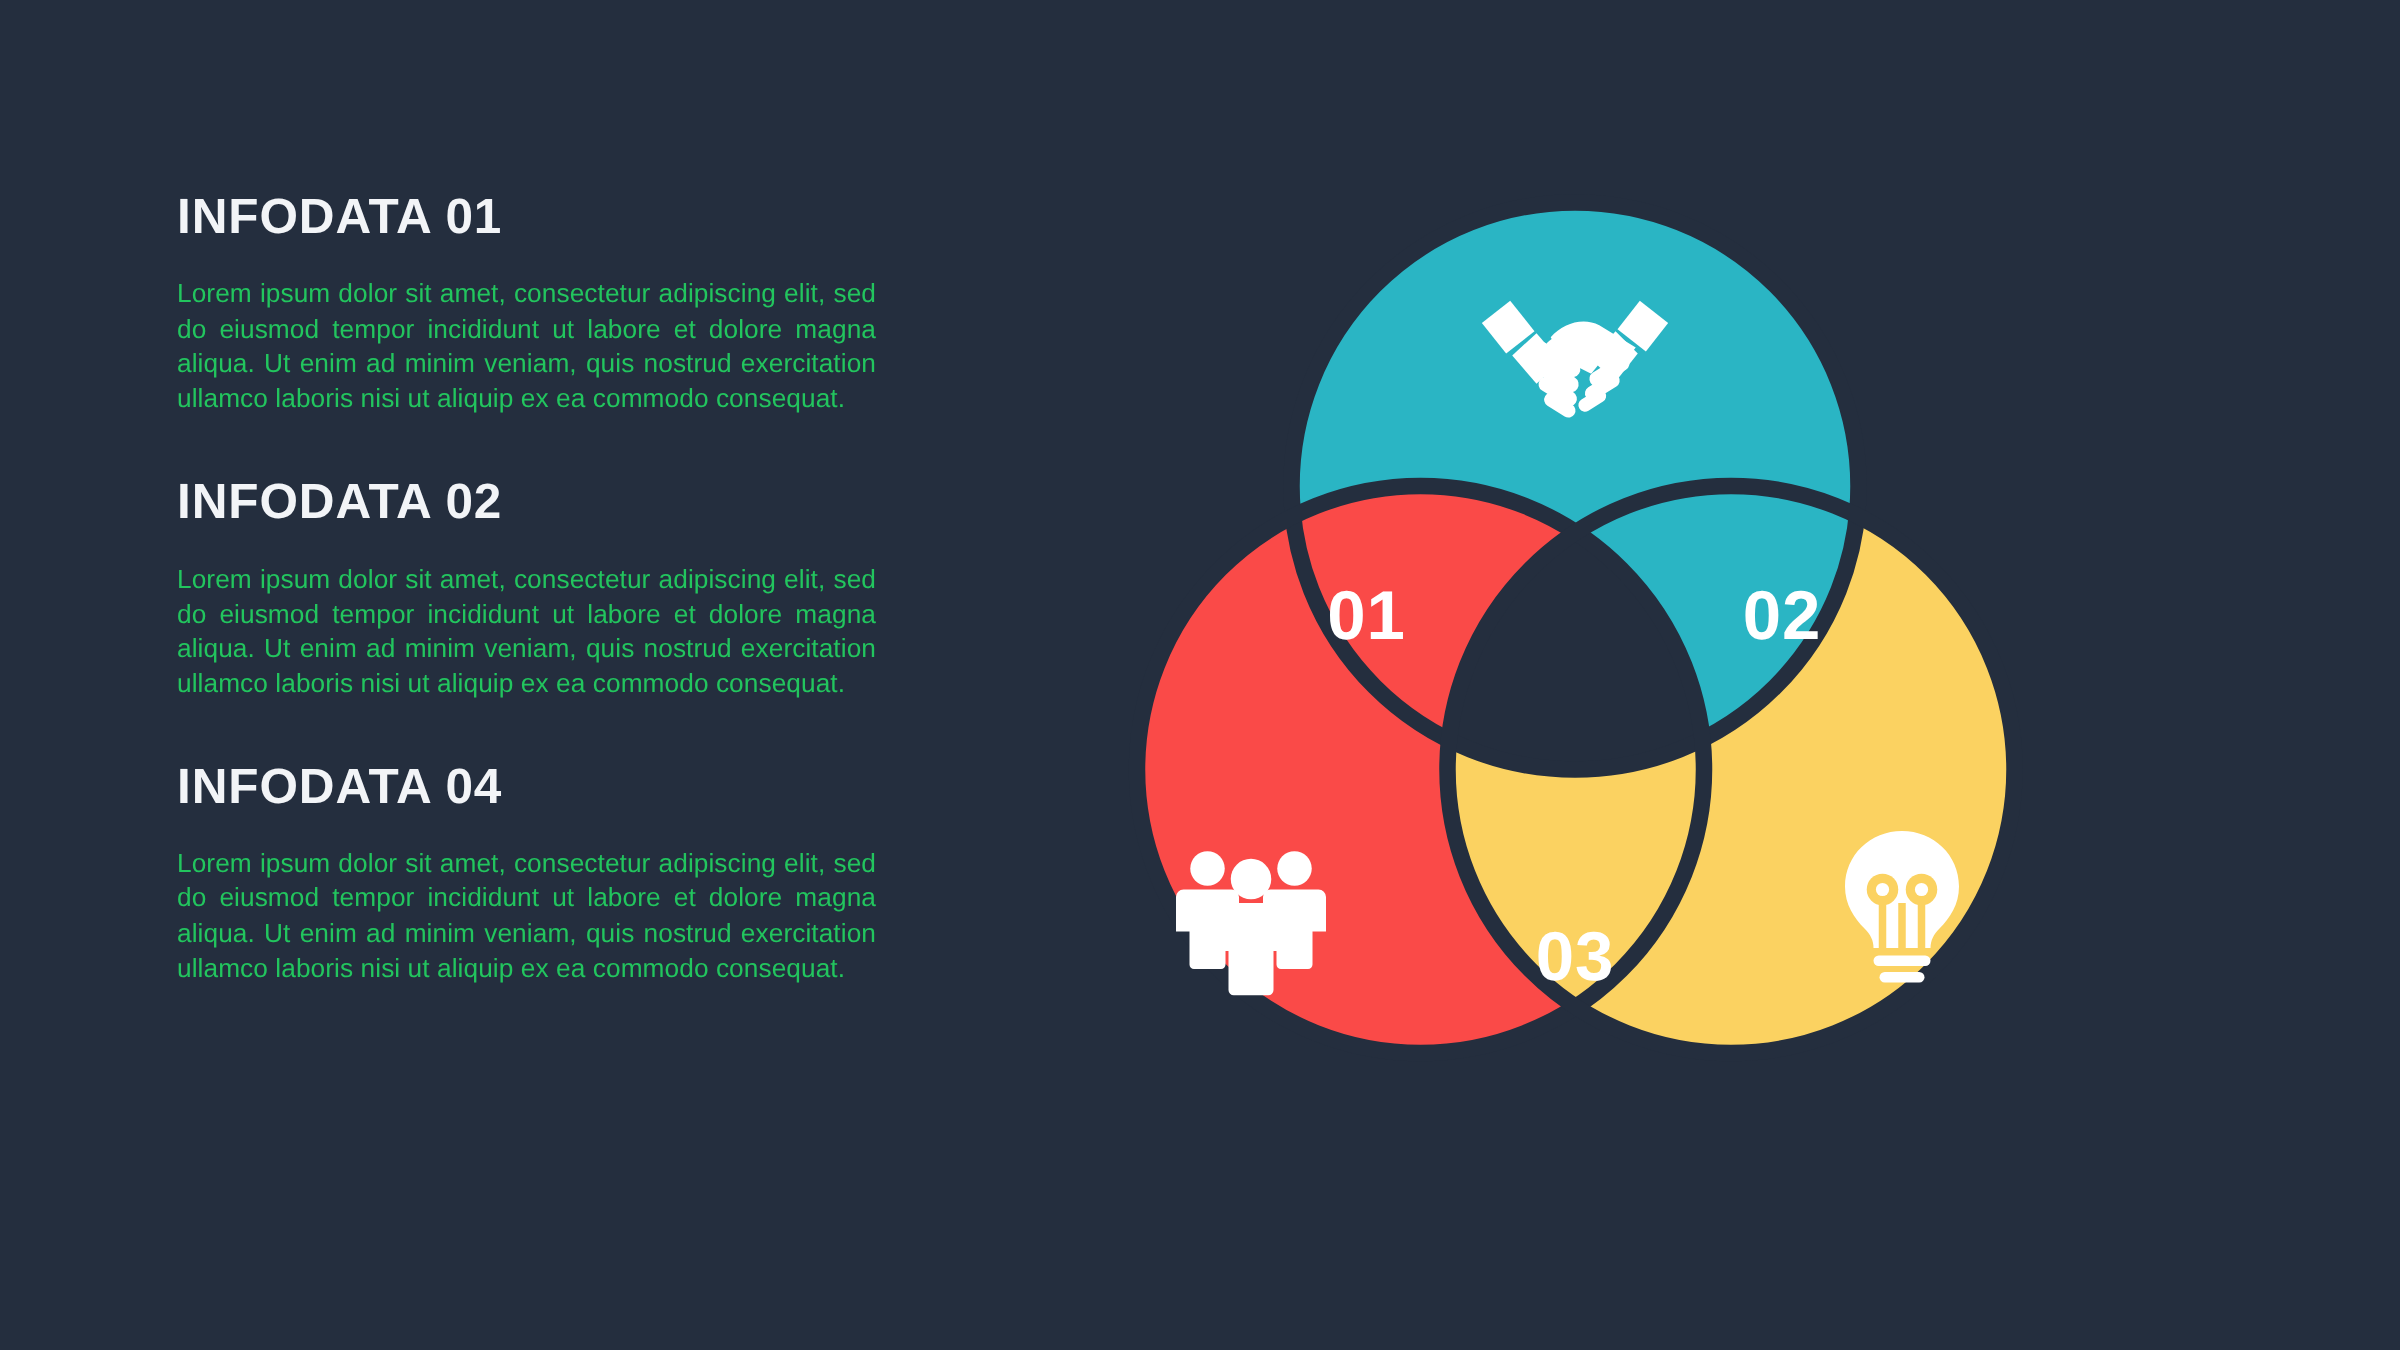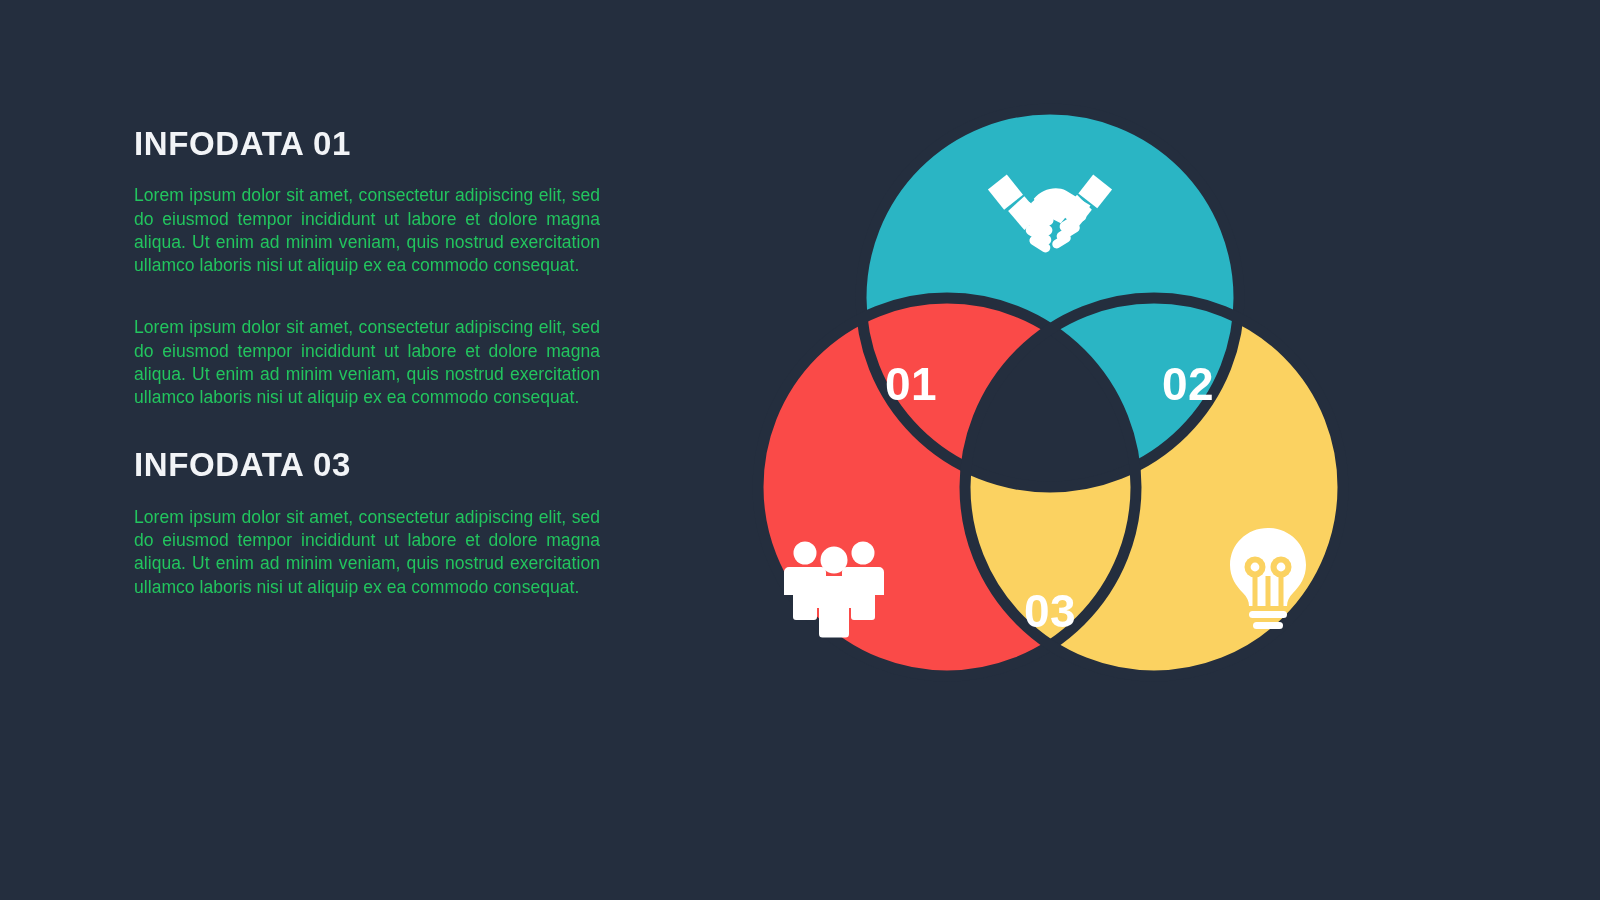--- a/index.html
+++ b/index.html
@@ -21,21 +21,20 @@
     width: 1600px;
     height: 900px;
   }
 
   
   #text-column {
     position: absolute;
     left: 118px;
     top: 126px;
     width: 480px;
-    margin-left: 16px;
   }
 
   .info-block {
     margin-bottom: 36px;
   }
   .info-block:last-child { margin-bottom: 0; }
 
   .info-title {
     font-size: 33px;
     font-weight: bold;
@@ -57,21 +56,21 @@
   }
 
   
   #block-1 { margin-bottom: 39px; }
   #block-2 { margin-bottom: 38px; }
 
   
   #venn-wrap {
     position: absolute;
     left: 680px;
-    top: 76px;
+    top: 102px;
     width: 740px;
     height: 700px;
   }
   #venn-svg {
     display: block;
     width: 740px;
     height: 700px;
   }
 
   .venn-number {
@@ -90,25 +89,26 @@
 <div id="slide">
 
   <div id="text-column">
 
     <div class="info-block" id="block-1">
       <h2 class="info-title">INFODATA 01</h2>
       <p class="info-body">Lorem ipsum dolor sit amet, consectetur adipiscing elit, sed do eiusmod tempor incididunt ut labore et dolore magna aliqua. Ut enim ad minim veniam, quis nostrud exercitation ullamco laboris nisi ut aliquip ex ea commodo consequat.</p>
     </div>
 
     <div class="info-block" id="block-2">
+      <h2 class="info-title">INFODATA 02</h2>
       <p class="info-body">Lorem ipsum dolor sit amet, consectetur adipiscing elit, sed do eiusmod tempor incididunt ut labore et dolore magna aliqua. Ut enim ad minim veniam, quis nostrud exercitation ullamco laboris nisi ut aliquip ex ea commodo consequat.</p>
     </div>
 
     <div class="info-block" id="block-3">
-      <h2 class="info-title">INFODATA 03</h2>
+      <h2 class="info-title">INFODATA 04</h2>
       <p class="info-body">Lorem ipsum dolor sit amet, consectetur adipiscing elit, sed do eiusmod tempor incididunt ut labore et dolore magna aliqua. Ut enim ad minim veniam, quis nostrud exercitation ullamco laboris nisi ut aliquip ex ea commodo consequat.</p>
     </div>
 
   </div>
 
   <div id="venn-wrap">
     <svg id="venn-svg" viewBox="0 0 740 700" xmlns="http://www.w3.org/2000/svg">
       <defs>
 
         <clipPath id="clip-top">

